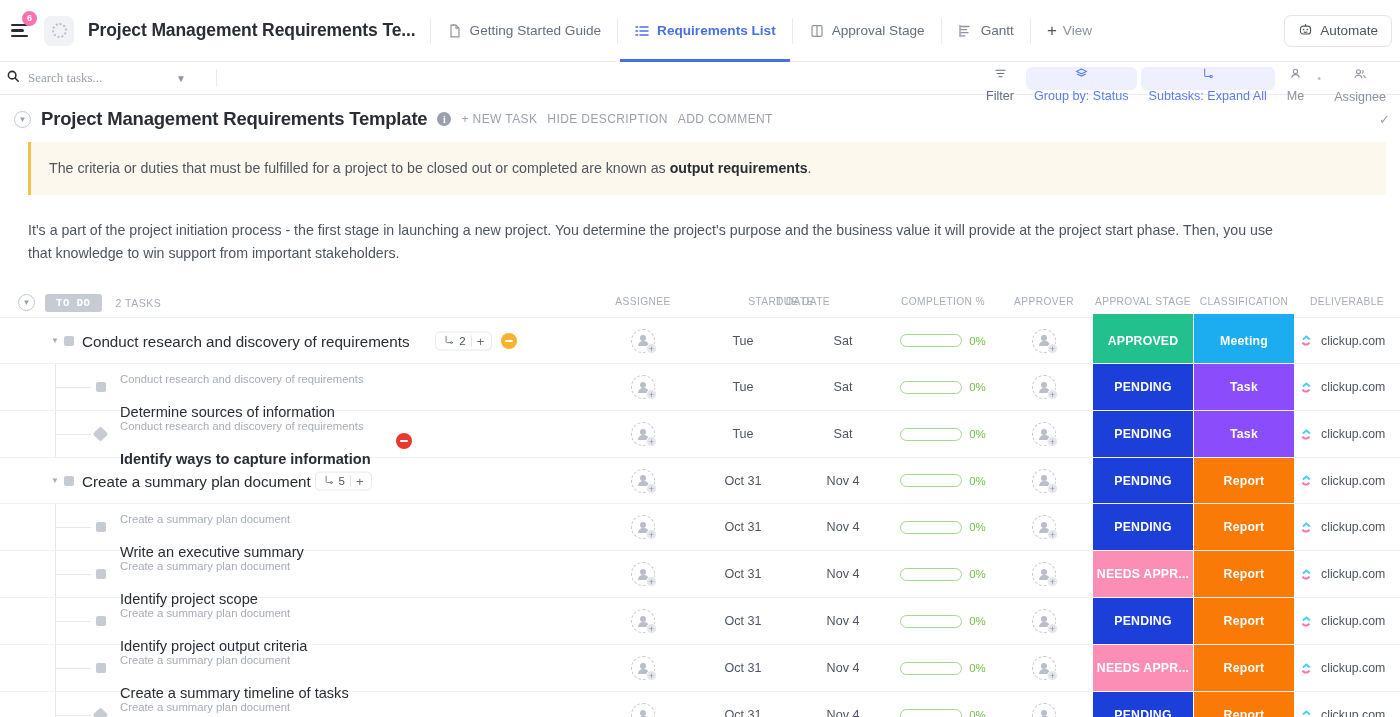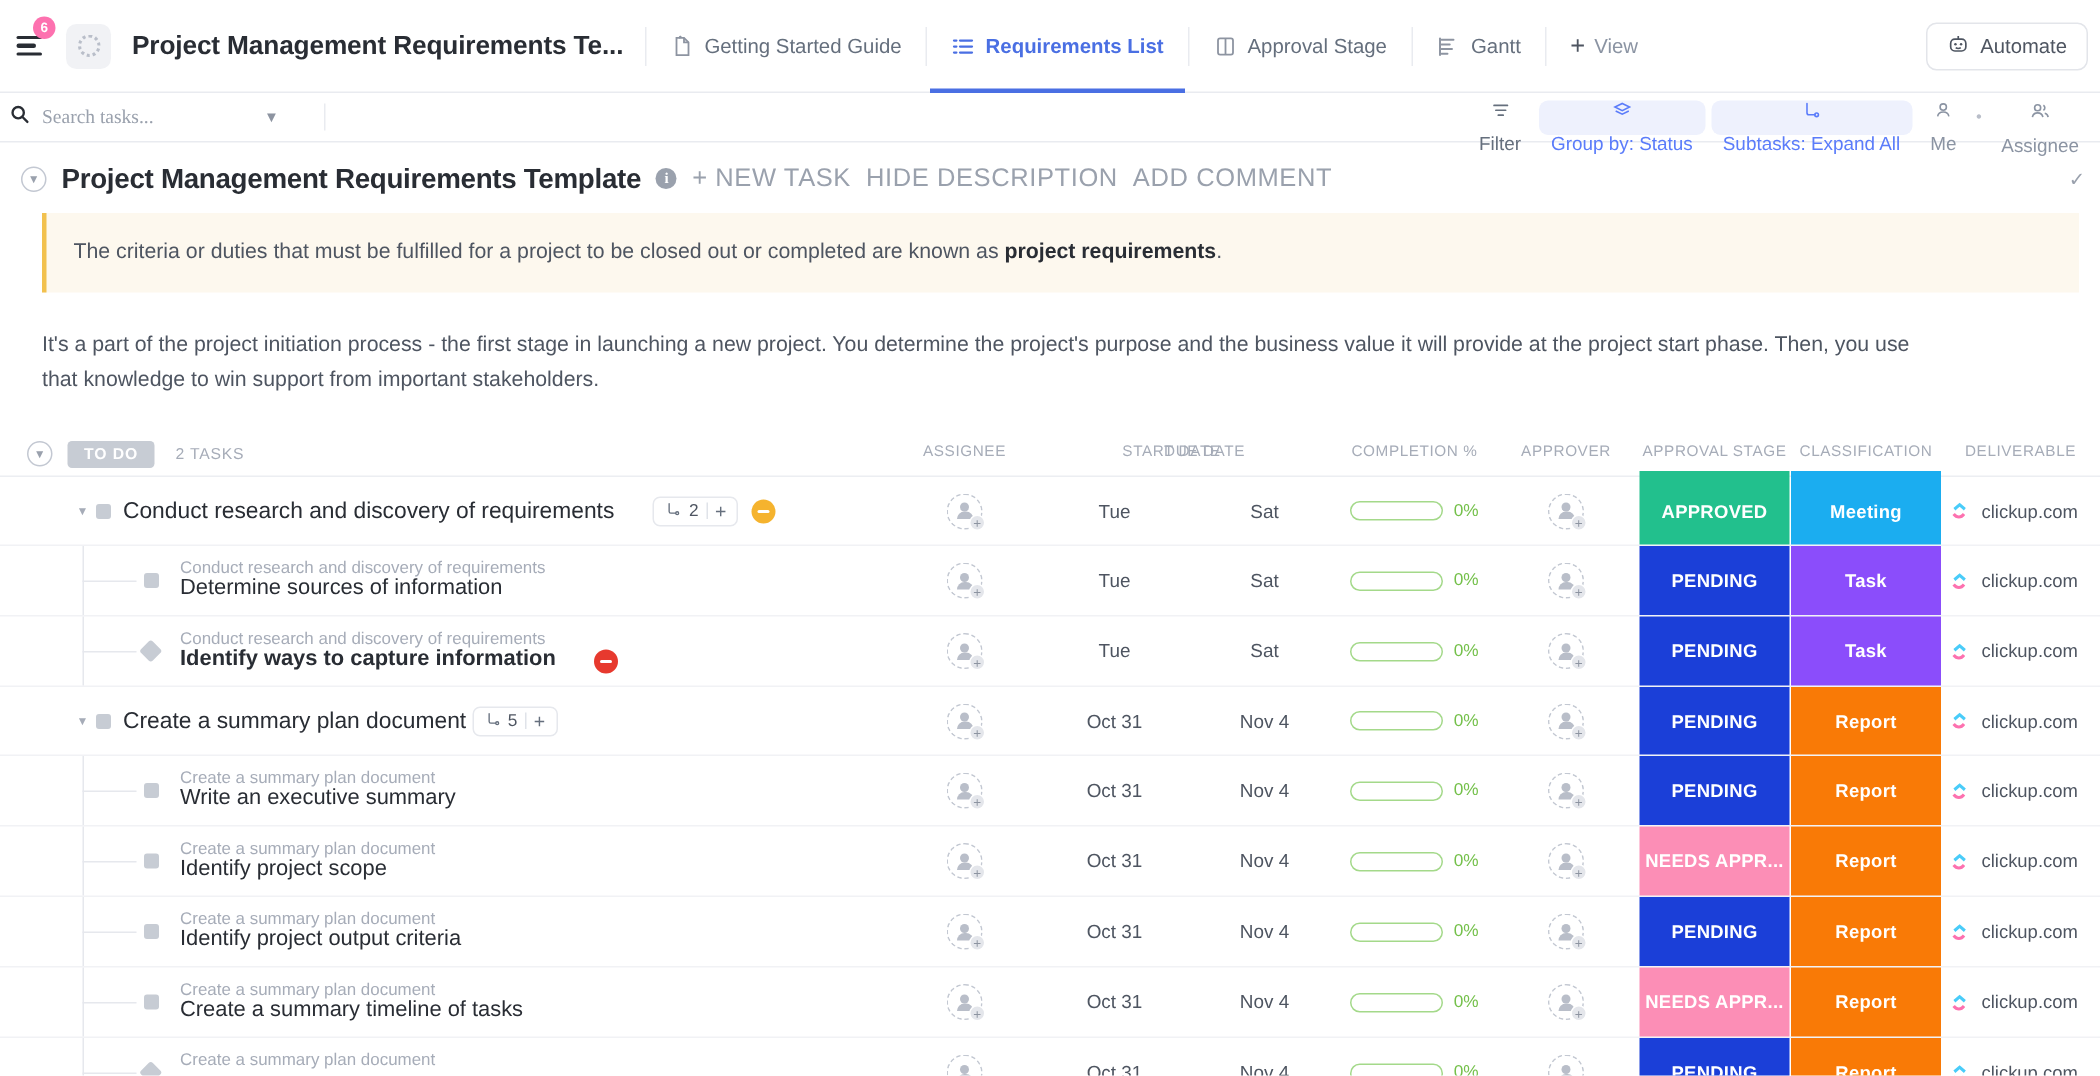--- a/index.html
+++ b/index.html
@@ -131,21 +131,21 @@
   .page-title {
     font-size: 18.5px; font-weight: 700; color: #292d34; letter-spacing: -0.2px;
   }
   .info-dot {
     width: 14px; height: 14px; border-radius: 50%; background: #9aa1ad;
     color: #fff; font-size: 10px; font-weight: 700;
     display: flex; align-items: center; justify-content: center;
     font-family: "Liberation Serif", serif;
   }
   .headlink {
-    font-size: 17px; color: #9aa1ad; letter-spacing: 0.4px;
+    font-size: 12px; color: #9aa1ad; letter-spacing: 0.4px;
     cursor: pointer; white-space: nowrap;
   }
   .headright { margin-left: auto; display: flex; align-items: center; gap: 6px; padding-right: 10px;
     color: #9aa1ad; font-size: 13px; }
 
   
   .callout {
     margin: 4px 14px 0 28px;
     background: #fdf8ee;
     border-left: 3.5px solid #f2c14e;
@@ -167,20 +167,21 @@
     height: 30px;
     margin-top: 22px;
     border-bottom: 1px solid #eceef2;
     padding-left: 18px;
   }
   .status-pill {
     background: #c7ccd4; color: #fff;
     font-size: 10.5px; font-weight: 700; letter-spacing: 0.6px;
     padding: 3px 11px; border-radius: 3px; margin-left: 10px;
     cursor: pointer;
+    font-family: Liberation Mono, monospace;
   }
   .task-count { font-size: 10.5px; color: #a6acb8; letter-spacing: 0.5px; margin-left: 14px; }
   .colhead {
     position: absolute;
     font-size: 10.2px; color: #a6acb8; letter-spacing: 0.4px;
     text-align: center;
     top: 8px;
   }
   .colhead.under::after {
     content: ""; position: absolute; left: 0; right: 0; bottom: -10px; height: 3px;
@@ -212,21 +213,21 @@
   }
   .ptitle {
     position: absolute; left: 82px; top: 50%; transform: translateY(-50%);
     font-size: 15.2px; color: #292d34; white-space: nowrap;
   }
   .subbreadcrumb {
     position: absolute; left: 120px; top: 9px;
     font-size: 11.3px; color: #a6acb8; white-space: nowrap;
   }
   .stitle {
-    position: absolute; left: 120px; top: 20px;
+    position: absolute; left: 120px; top: 40px;
     font-size: 14.6px; color: #292d34; white-space: nowrap;
   }
   .stitle.bold { font-weight: 700; }
   .subcount {
     position: absolute; top: 50%; transform: translateY(-50%);
     display: inline-flex; align-items: center; gap: 5px;
     border: 1px solid #e6e8ed; border-radius: 5px;
     padding: 2px 7px; font-size: 11.5px; color: #4e5561; background: #fff;
     cursor: pointer;
   }
@@ -462,21 +463,21 @@
   <span class="circ-chev">▼</span>
   <span class="page-title">Project Management Requirements Template</span>
   <span class="info-dot">i</span>
   <span class="headlink">+ NEW TASK</span>
   <span class="headlink">HIDE DESCRIPTION</span>
   <span class="headlink">ADD COMMENT</span>
   <span class="headright">✓</span>
 </div>
 
 <div class="callout">
-  <span>The criteria or duties that must be fulfilled for a project to be closed out or completed are known as </span><b>project requirements</b><span>.</span>
+  <span>The criteria or duties that must be fulfilled for a project to be closed out or completed are known as </span><b>output requirements</b><span>.</span>
 </div>
 
 <div class="para">It's a part of the project initiation process - the first stage in launching a new project. You determine the project's purpose and the business value it will provide at the project start phase. Then, you use that knowledge to win support from important stakeholders.</div>
 
 <div class="grouphead grouphead-rel">
   <span class="circ-chev">▼</span>
   <span class="status-pill">TO DO</span>
   <span class="task-count">2 TASKS</span>
   <div id="colheads">
       <div class="colhead" style="left: 600px; width: 86px;">ASSIGNEE</div>

